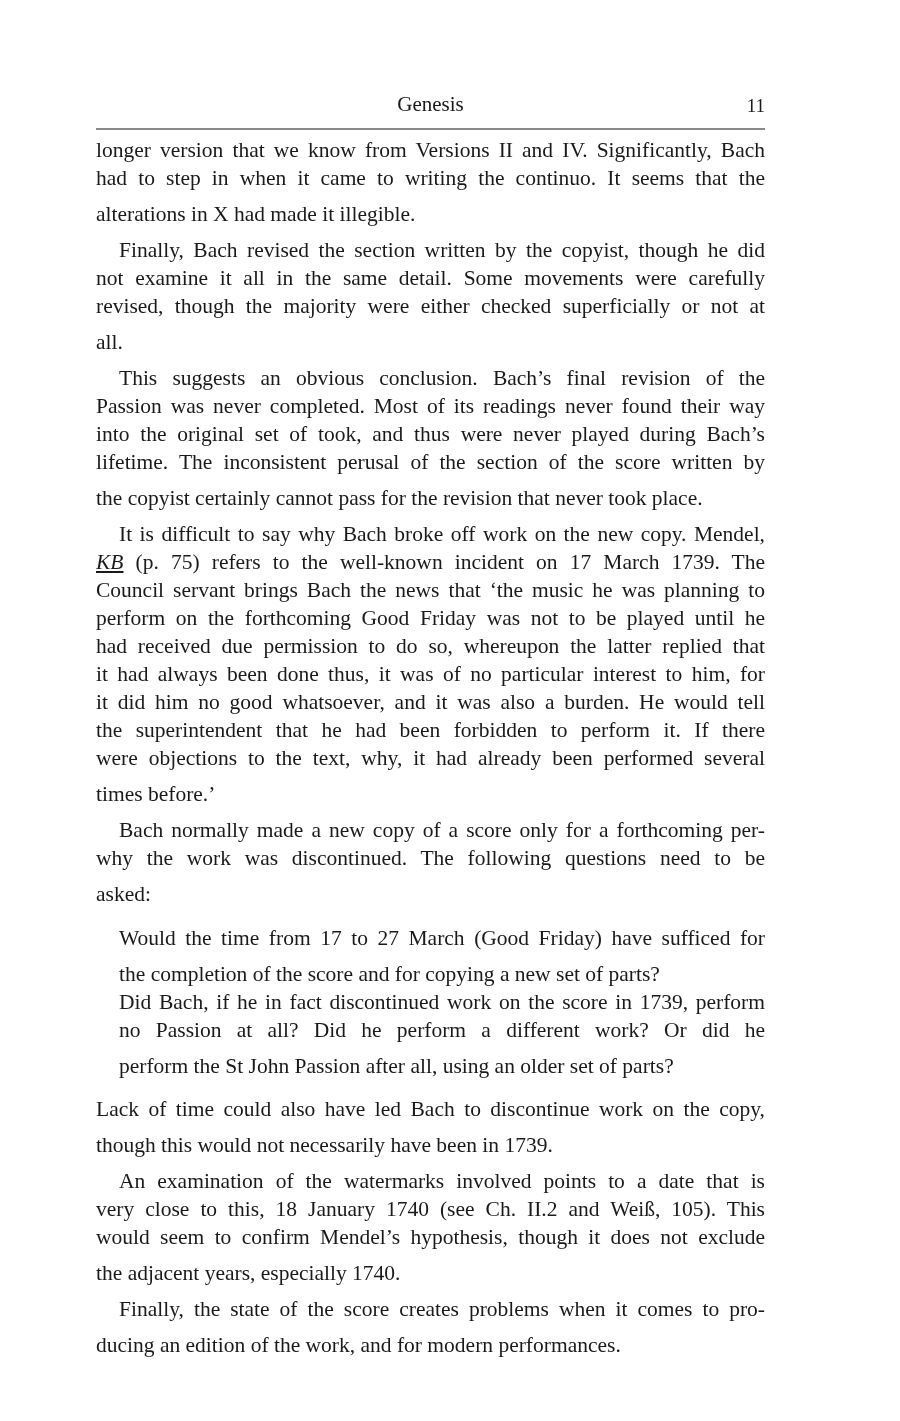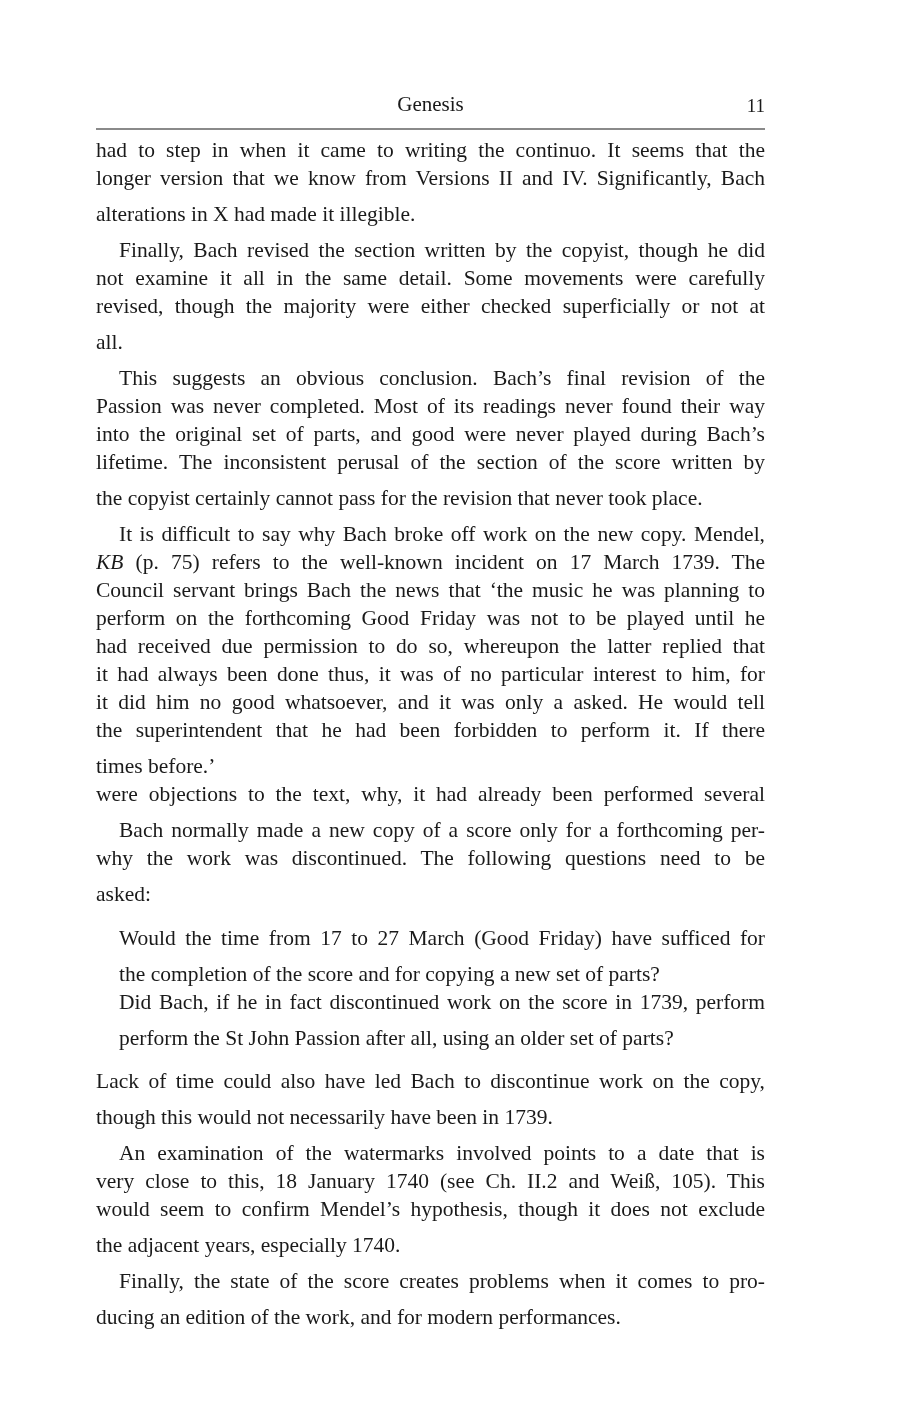--- a/index.html
+++ b/index.html
@@ -10,73 +10,74 @@
     .running-title { position: absolute; left: 0; width: 669px; text-align: center; top: 0; }
     .page-number { position: absolute; right: 0; top: 3px; font-size: 19px; }
     .rule { position: absolute; top: 128px; left: 0; width: 669px; height: 2px; background: #8a8a8a; }
     .body { position: absolute; top: 136px; left: 0; width: 669px; font-size: 21.5px; }
     .line { height: 28px; line-height: 28px; white-space: nowrap; text-align: justify; text-align-last: justify; overflow: hidden; }
     .line.last { text-align-last: left; margin-top: 8px; }
     .line.indent { padding-left: 23px; margin-top: 8px; }
     .quote .line { padding-left: 23px; }
     .gap { height: 16px; }
     .gap2 { height: 15px; }
-    i { font-style: italic; }
+    i { font-style: italic; text-decoration: underline; }
   </style>
 </head>
 <body>
 
 <div class="page">
   <div class="running-head">
     <div class="running-title">Genesis</div>
     <div class="page-number">11</div>
   </div>
   <div class="rule"></div>
 
   <div class="body">
     <div>
+      <div class="line">longer version that we know from Versions II and IV. Significantly, Bach</div>
       <div class="line">had to step in when it came to writing the continuo. It seems that the</div>
-      <div class="line">longer version that we know from Versions II and IV. Significantly, Bach</div>
       <div class="line last">alterations in X had made it illegible.</div>
     </div>
     <div>
       <div class="line indent">Finally, Bach revised the section written by the copyist, though he did</div>
       <div class="line">not examine it all in the same detail. Some movements were carefully</div>
       <div class="line">revised, though the majority were either checked superficially or not at</div>
       <div class="line last">all.</div>
     </div>
     <div>
       <div class="line indent">This suggests an obvious conclusion. Bach’s final revision of the</div>
       <div class="line">Passion was never completed. Most of its readings never found their way</div>
-      <div class="line">into the original set of parts, and good were never played during Bach’s</div>
+      <div class="line">into the original set of took, and thus were never played during Bach’s</div>
       <div class="line">lifetime. The inconsistent perusal of the section of the score written by</div>
       <div class="line last">the copyist certainly cannot pass for the revision that never took place.</div>
     </div>
     <div>
       <div class="line indent">It is difficult to say why Bach broke off work on the new copy. Mendel,</div>
       <div class="line"><i>KB</i><span> (p. 75) refers to the well-known incident on 17 March 1739. The</span></div>
       <div class="line">Council servant brings Bach the news that ‘the music he was planning to</div>
       <div class="line">perform on the forthcoming Good Friday was not to be played until he</div>
       <div class="line">had received due permission to do so, whereupon the latter replied that</div>
       <div class="line">it had always been done thus, it was of no particular interest to him, for</div>
-      <div class="line">it did him no good whatsoever, and it was only a asked. He would tell</div>
+      <div class="line">it did him no good whatsoever, and it was also a burden. He would tell</div>
       <div class="line">the superintendent that he had been forbidden to perform it. If there</div>
+      <div class="line">were objections to the text, why, it had already been performed several</div>
       <div class="line last">times before.’</div>
-      <div class="line">were objections to the text, why, it had already been performed several</div>
     </div>
     <div>
       <div class="line indent">Bach normally made a new copy of a score only for a forthcoming per-</div>
       <div class="line">why the work was discontinued. The following questions need to be</div>
       <div class="line last">asked:</div>
     </div>
     <div class="gap"></div>
     <div class="quote">
       <div class="line">Would the time from 17 to 27 March (Good Friday) have sufficed for</div>
       <div class="line last">the completion of the score and for copying a new set of parts?</div>
       <div class="line">Did Bach, if he in fact discontinued work on the score in 1739, perform</div>
+      <div class="line">no Passion at all? Did he perform a different work? Or did he</div>
       <div class="line last">perform the St John Passion after all, using an older set of parts?</div>
     </div>
     <div class="gap2"></div>
     <div>
       <div class="line">Lack of time could also have led Bach to discontinue work on the copy,</div>
       <div class="line last">though this would not necessarily have been in 1739.</div>
     </div>
     <div>
       <div class="line indent">An examination of the watermarks involved points to a date that is</div>
       <div class="line">very close to this, 18 January 1740 (see Ch. II.2 and Weiß, 105). This</div>

